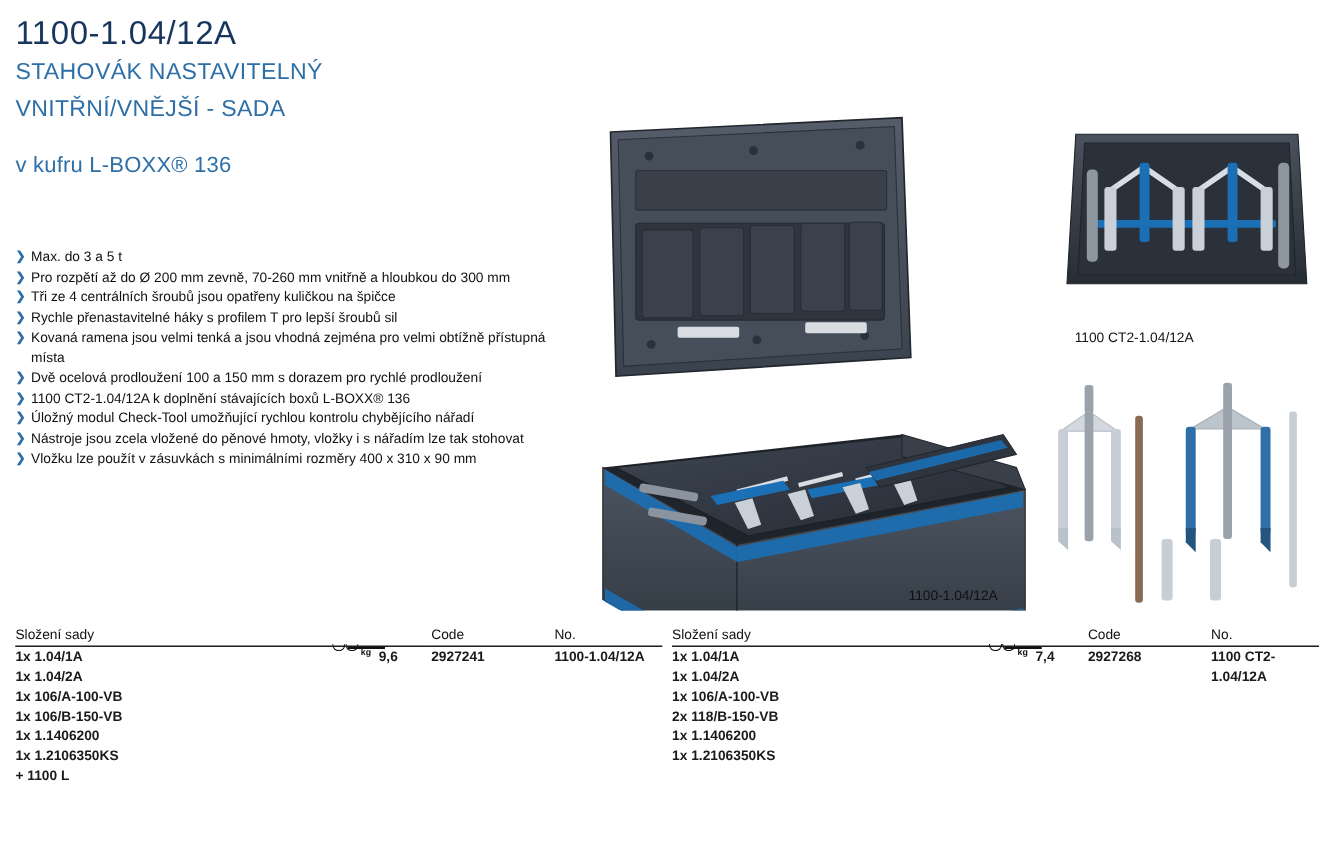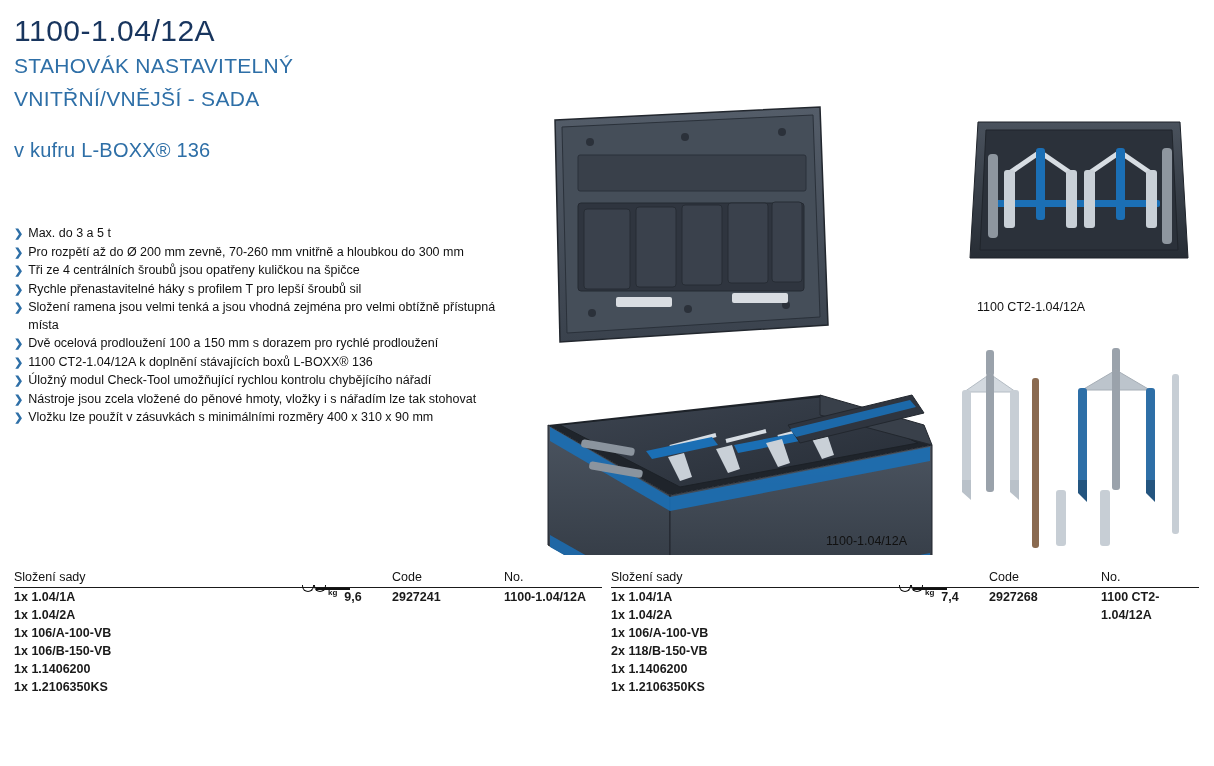--- a/index.html
+++ b/index.html
@@ -187,21 +187,21 @@
     <div class="bullet">
       <span class="chev">❯</span>
       <span class="btext">Tři ze 4 centrálních šroubů jsou opatřeny kuličkou na špičce</span>
     </div>
     <div class="bullet">
       <span class="chev">❯</span>
       <span class="btext">Rychle přenastavitelné háky s profilem T pro lepší šroubů sil</span>
     </div>
     <div class="bullet">
       <span class="chev">❯</span>
-      <span class="btext">Složení ramena jsou velmi tenká a jsou vhodná zejména pro velmi obtížně přístupná místa</span>
+      <span class="btext">Kovaná ramena jsou velmi tenká a jsou vhodná zejména pro velmi obtížně přístupná místa</span>
     </div>
     <div class="bullet">
       <span class="chev">❯</span>
       <span class="btext">Dvě ocelová prodloužení 100 a 150 mm s dorazem pro rychlé prodloužení</span>
     </div>
     <div class="bullet">
       <span class="chev">❯</span>
       <span class="btext">1100 CT2-1.04/12A k doplnění stávajících boxů L-BOXX® 136</span>
     </div>
     <div class="bullet">
@@ -417,20 +417,26 @@
             <td class="col-kg"></td>
             <td class="col-code"></td>
             <td class="col-no"></td>
           </tr>
           <tr>
             <td class="col-name">1x 1.2106350KS</td>
             <td class="col-kg"></td>
             <td class="col-code"></td>
             <td class="col-no"></td>
           </tr>
+          <tr>
+            <td class="col-name">+ 1100 L</td>
+            <td class="col-kg"></td>
+            <td class="col-code"></td>
+            <td class="col-no"></td>
+          </tr>
         </tbody>
       </table>
     </div>
 
     <div class="tbl">
       <table>
         <thead>
           <tr>
             <th class="col-name">Složení sady</th>
             <th class="col-kg">

